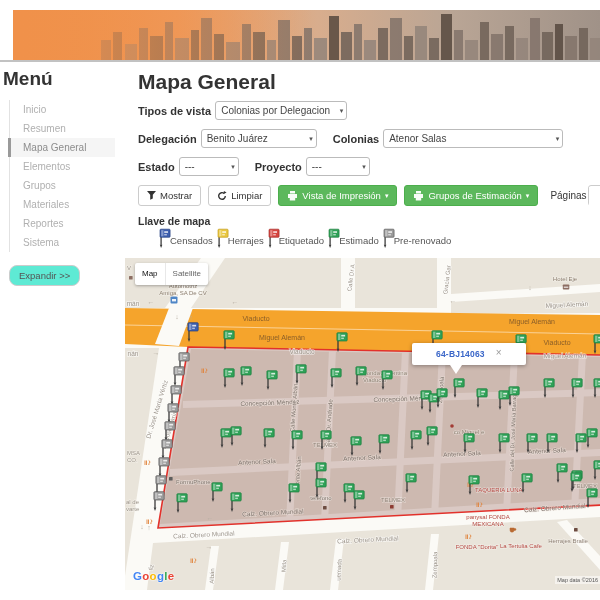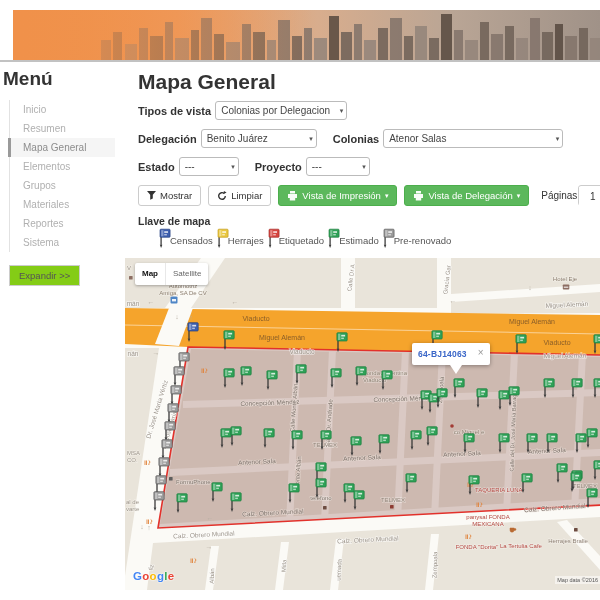--- a/index.html
+++ b/index.html
@@ -6,21 +6,21 @@
   .page{position:relative;width:600px;height:600px;background:#fff;font-family:"Liberation Sans",sans-serif;overflow:hidden}
   
   .banner{position:absolute;left:13px;top:10px;width:587px;height:50px;overflow:hidden}
   .rule{position:absolute;left:0;top:60px;width:600px;height:2px;background:#c2c2c2}
   
   .sidebar{position:absolute;left:3px;top:68px;width:112px}
   .sidebar h2{margin:0 0 10px 0;font-size:19px;color:#333}
   #side-list{border-left:1px solid #e2e2e2;margin-left:6px}
   .side-item{font-size:10px;color:#b0b0b0;padding:4px 0 4px 13px;cursor:pointer}
   .side-item.active{background:#f5f5f5;color:#8d8d8d;border-left:3px solid #9a9a9a;margin-left:-2px;padding-left:12px}
-  .expand{margin:13px 0 0 6px;font-size:9.5px;color:#555;background:#84cc16;border:1px solid #ccc;border-radius:0;padding:4px 9px;font-family:inherit;cursor:pointer}
+  .expand{margin:13px 0 0 6px;font-size:9.5px;color:#555;background:#5eead4;border:1px solid #ccc;border-radius:8px;padding:4px 9px;font-family:inherit;cursor:pointer}
   
   main{position:absolute;left:138px;top:68px;width:462px}
   h1{margin:2px 0 7px 0;font-size:21px;color:#333}
   .frow{margin-bottom:9px;display:flex;align-items:center}
   .flabel{font-size:11px;font-weight:bold;color:#333;margin-right:4px;white-space:nowrap}
   .gap{width:16px;flex:none}
   .sel{position:relative;height:19px;border:1px solid #bbb;border-radius:3px;background:#fff;font-size:10px;color:#444;line-height:17px;padding:0 14px 0 5px;box-sizing:border-box;cursor:pointer;white-space:nowrap;overflow:hidden;flex:none}
   .sel .car{position:absolute;right:3px;top:0;font-size:7px;color:#555;line-height:18px}
   .w140{width:132px}.w96{width:116px}.w152{width:180px}.w60{width:60px}.w62{width:64px}
   .btn{height:21px;border-radius:3px;font-size:9.5px;display:inline-flex;align-items:center;gap:4px;padding:0 8px;margin-right:7px;border:1px solid #ccc;background:#fff;color:#333;font-family:inherit;cursor:pointer;white-space:nowrap;flex:none}
@@ -35,23 +35,23 @@
   .leg-lbl{font-size:9.5px;color:#555;margin-left:-2px;margin-bottom:3px}
   
   .map{position:absolute;left:125px;top:258px;width:475px;height:332px;overflow:hidden;background:#fbfaf6}
   .map > svg{display:block}
   #map-svg text{font-family:"Liberation Sans",sans-serif}
   .t-band{fill:#8a5e28}
   .t-road{fill:#9c948a;paint-order:stroke;stroke:#ffffff;stroke-width:1.4px;stroke-opacity:.6}
   .t-in{fill:#7e736c;paint-order:stroke;stroke:#efe4dd;stroke-width:1.4px;stroke-opacity:.55}
   .t-poi{paint-order:stroke;stroke:#fdfcf8;stroke-width:1.2px;stroke-opacity:.5}
   .map-ctl{position:absolute;left:10px;top:5px;display:flex;background:#fff;border-radius:2px;box-shadow:0 1px 3px rgba(0,0,0,.3);height:22px;align-items:center}
-  .mc-map{font-size:8px;color:#111;font-weight:bold;padding:0 7px;border-right:1px solid #e8e8e8;line-height:22px;cursor:pointer}
+  .mc-map{font-size:8px;color:#111;font-weight:normal;padding:0 7px;border-right:1px solid #e8e8e8;line-height:22px;cursor:pointer}
   .mc-sat{font-size:8px;color:#666;padding:0 7px;line-height:22px;cursor:pointer}
-  .iw{position:absolute;left:287px;top:85px;background:#fff;border-radius:2px;box-shadow:0 1px 4px rgba(0,0,0,.35);padding:6px 6px;display:flex;align-items:flex-start}
+  .iw{position:absolute;left:287px;top:85px;background:#fff;border-radius:2px;box-shadow:0 1px 4px rgba(0,0,0,.35);padding:6px 24px;display:flex;align-items:flex-start}
   .iw-t{font-size:8.5px;font-weight:bold;color:#3a66c8;letter-spacing:.2px;white-space:nowrap;cursor:pointer}
   .iw-x{font-size:10px;color:#999;margin-left:11px;line-height:8px;cursor:pointer}
   .iw-tail{position:absolute;left:38px;top:100%;width:0;height:0;border-left:6px solid transparent;border-right:6px solid transparent;border-top:9px solid #fff}
   .glogo{position:absolute;left:8px;bottom:8px;font-size:11.5px;font-weight:bold;letter-spacing:.3px;text-shadow:0 0 2px #fff,0 0 2px #fff;cursor:pointer}
   .attr{position:absolute;right:0;bottom:6px;font-size:5.5px;color:#555;background:rgba(248,247,243,.75);padding:1px 2px;white-space:nowrap}
 </style>
 </head>
 <body>
 
 <div class="page">
@@ -191,21 +191,21 @@
         <svg width="11" height="10" viewBox="0 0 11 10">
             <path d="M3,0 h5 v2.6 h-5 z M1,3 h9 v4 h-1.8 v2.6 h-5.4 v-2.6 h-1.8 z" fill="#fff" opacity="0.95"></path>
           </svg>
         <span>Vista de Impresión</span>
         <span class="bcar">▾</span>
       </button>
       <button class="btn green">
         <svg width="11" height="10" viewBox="0 0 11 10">
             <path d="M3,0 h5 v2.6 h-5 z M1,3 h9 v4 h-1.8 v2.6 h-5.4 v-2.6 h-1.8 z" fill="#fff" opacity="0.95"></path>
           </svg>
-        <span>Vista de Delegación</span>
+        <span>Grupos de Estimación</span>
         <span class="bcar">▾</span>
       </button>
       <span class="pg-label">Páginas</span>
       <span class="pg-box">
         <input value="1" style="">
         
       </span>
     </div>
 
     <div class="leg-title">Llave de mapa</div>

